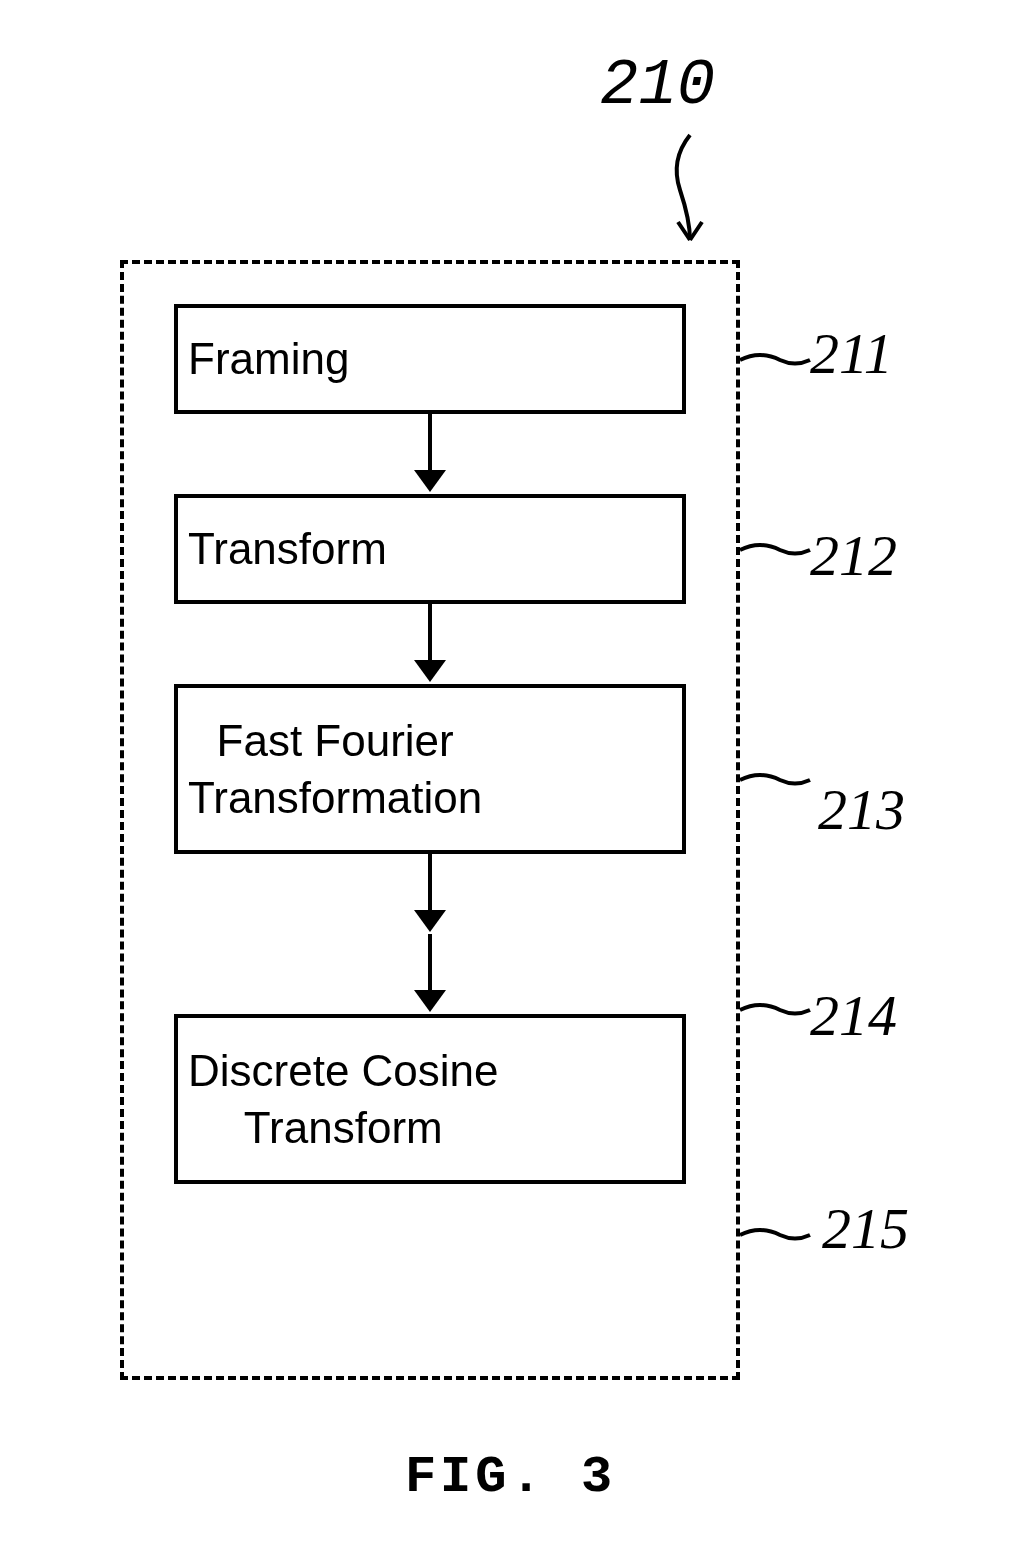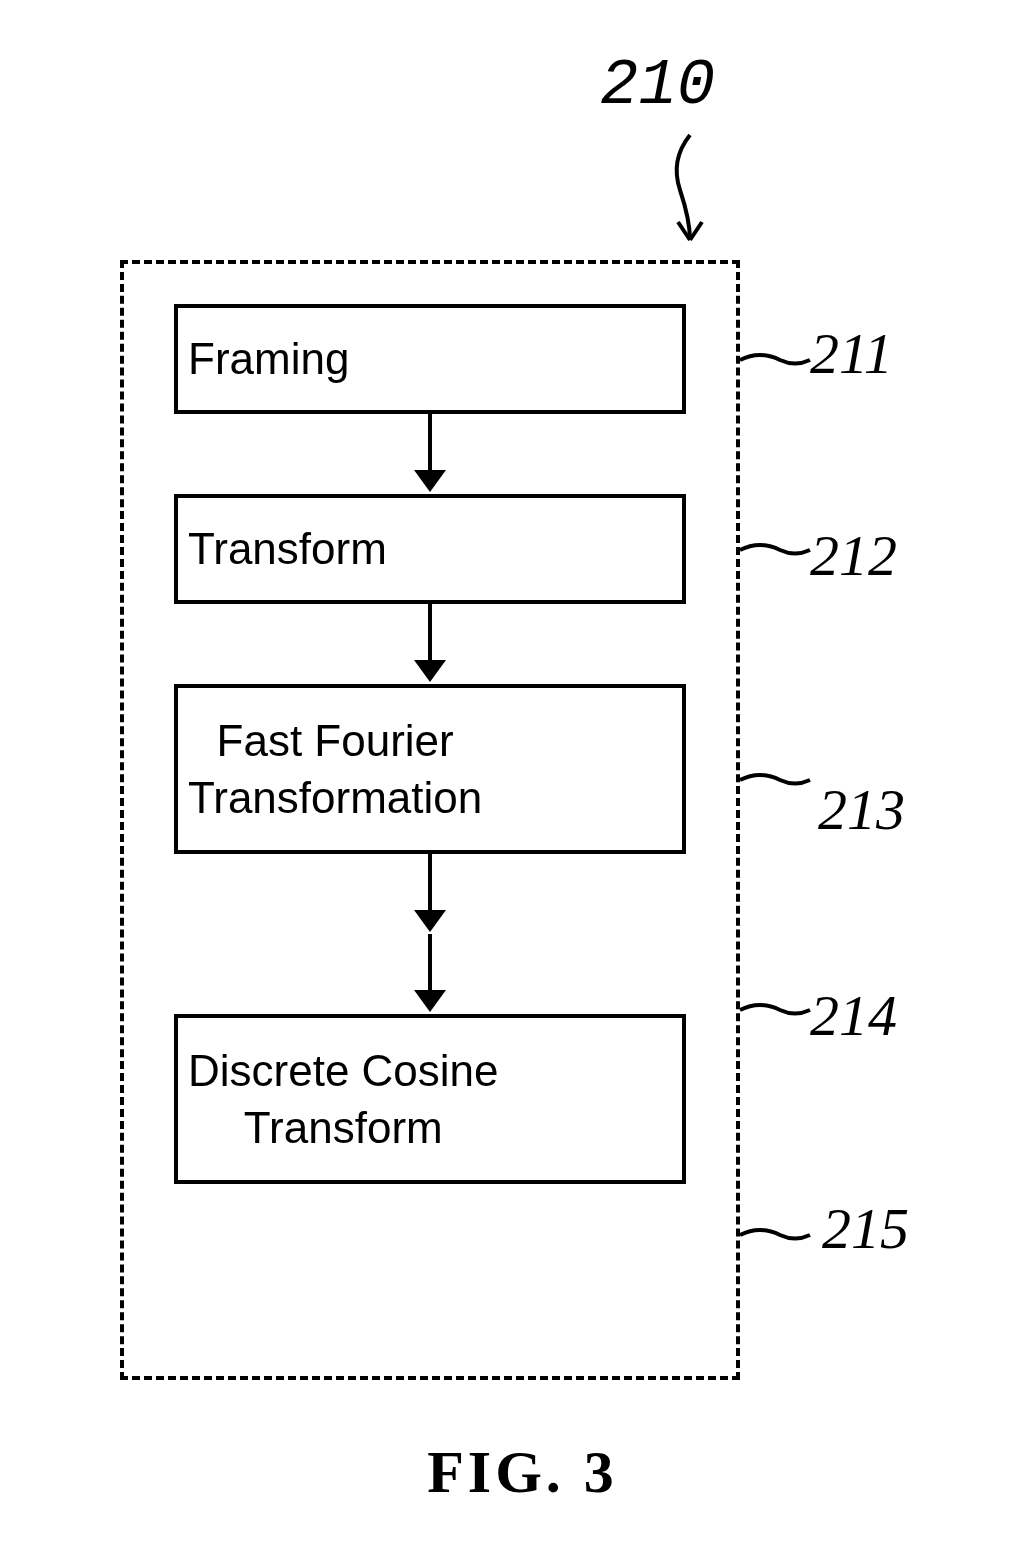--- a/index.html
+++ b/index.html
@@ -102,25 +102,24 @@
     }
     .connector svg {
       overflow: visible;
     }
     
     .figure-caption {
       position: absolute;
       bottom: 40px;
       left: 50%;
       transform: translateX(-50%);
-      font-family: Liberation Serif, serif;
+      font-family: Liberation Mono, monospace;
       font-weight: bold;
-      font-size: 60px;
+      font-size: 52px;
       letter-spacing: 4px;
-      margin-left: 12px;
     }
   </style>
 </head>
 <body>
 
 <div class="label main-label">210</div>
 
 <div class="main-arrow">
   <svg viewBox="0 0 60 130">
     <path d="M 30 5 Q 10 30 20 60 Q 30 90 30 110" stroke="#000" stroke-width="4" fill="none"></path>

